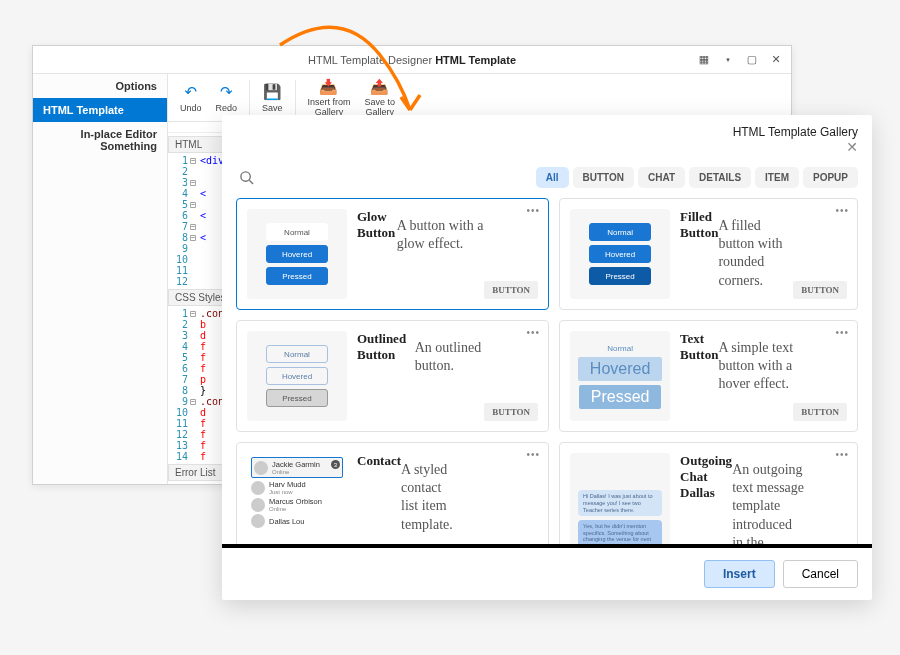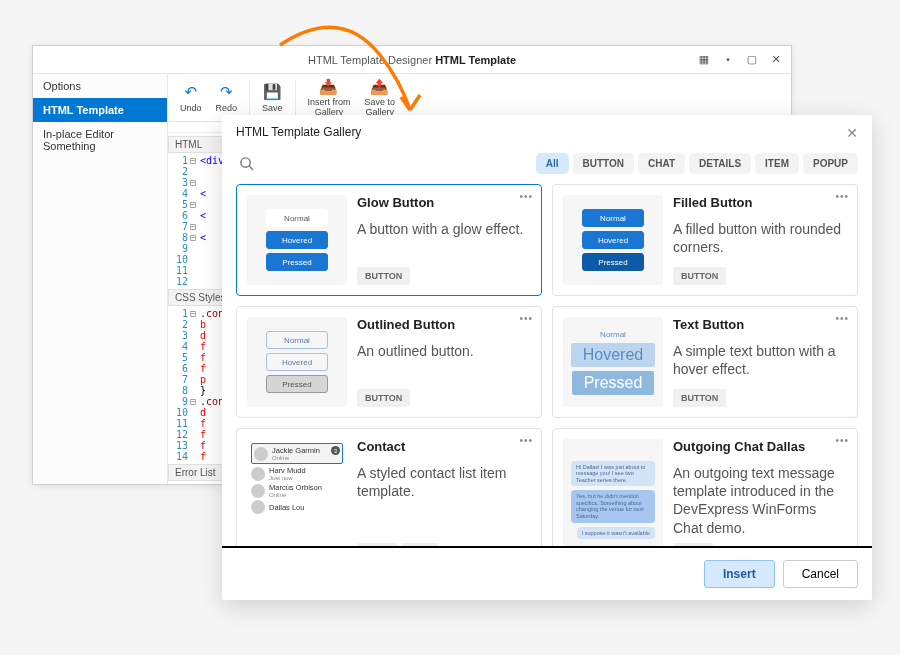--- a/index.html
+++ b/index.html
@@ -7,21 +7,21 @@
 
 .designer-window { position: absolute; left: 32px; top: 45px; width: 760px; height: 440px; background: #fff; border: 1px solid #d0d0d0; box-shadow: 0 2px 8px rgba(0,0,0,0.08); }
 .titlebar { height: 28px; border-bottom: 1px solid #e5e5e5; display: flex; align-items: center; justify-content: center; font-size: 11px; color: #555; position: relative; }
 .titlebar .title-strong { color: #222; font-weight: 600; }
 .window-buttons { position: absolute; right: 3px; top: 0; display: flex; gap: 0; align-items: center; height: 100%; }
 .window-buttons span { width: 24px; height: 20px; display: flex; align-items: center; justify-content: center; font-size: 11px; color: #555; cursor: pointer; }
 .win-grid { font-size: 13px; }
 
 .sidebar { position: absolute; left: 0; top: 28px; bottom: 0; width: 135px; border-right: 1px solid #e5e5e5; background: #fcfcfc; }
 .sidebar-item { padding: 6px 10px; font-size: 11px; color: #333; cursor: pointer; }
-.sidebar-item.bold { font-weight: 400; }
+.sidebar-item.bold { font-weight: 700; text-align: right; }
 .sidebar-item.active { background: #0078d4; color: #fff; font-weight: 600; }
 
 .main-area { position: absolute; left: 135px; top: 28px; right: 0; bottom: 0; }
 .toolbar { height: 48px; border-bottom: 1px solid #e5e5e5; display: flex; align-items: center; padding: 0 6px; }
 .tool-group { display: flex; gap: 2px; border-right: 1px solid #e8e8e8; padding-right: 6px; margin-right: 6px; align-items: center; }
 .tool-btn { display: flex; flex-direction: column; align-items: center; justify-content: center; padding: 3px 6px; font-size: 9px; color: #444; cursor: pointer; border-radius: 2px; }
 .tool-icon { font-size: 15px; margin-bottom: 2px; }
 .tool-label-wide { text-align: center; line-height: 1.1; }
 
 .editor-section { position: absolute; top: 48px; left: 0; right: 0; }
@@ -29,34 +29,34 @@
 .code-lines { font-family: Consolas, monospace; font-size: 10px; padding: 2px; background: #fff; }
 .code-line { display: flex; align-items: center; }
 .ln { width: 20px; text-align: right; color: #2b91af; padding-right: 2px; }
 .fold { width: 10px; color: #888; }
 .tag-blue { color: #0000ff; }
 .attr-red { color: #ff0000; }
 .sel-maroon { color: #800000; }
 
 
 .gallery-dialog { position: absolute; left: 222px; top: 115px; width: 650px; height: 485px; background: #fff; box-shadow: 0 6px 24px rgba(0,0,0,0.15); display: flex; flex-direction: column; border-radius: 2px; z-index: 10; }
-.dlg-header { display: flex; align-items: flex-start; justify-content: space-between; padding: 10px 14px 6px; font-size: 12px; color: #222; }
+.dlg-header { display: flex; align-items: flex-end; justify-content: space-between; padding: 10px 14px 6px; font-size: 12px; color: #222; flex-direction: column; }
 .dlg-close { font-size: 14px; color: #888; cursor: pointer; }
 .dlg-toolbar { display: flex; align-items: center; padding: 6px 14px 10px; gap: 8px; }
 .search-icon { width: 20px; height: 20px; display: flex; align-items: center; justify-content: center; color: #666; }
 .filter-tabs { margin-left: auto; display: flex; gap: 4px; }
 .filter-tab { padding: 5px 10px; font-size: 10px; font-weight: 600; color: #555; background: #f3f3f3; border-radius: 5px; cursor: pointer; }
 .filter-tab.active { background: #d6e9ff; color: #2b6cb0; }
 
 .gallery-grid { flex: 1; overflow: auto; padding: 0 14px; display: grid; grid-template-columns: 1fr 1fr; gap: 10px; }
 .card { border: 1px solid #e1e1e1; border-radius: 4px; padding: 10px 10px; display: flex; gap: 10px; position: relative; }
 .card.selected { border: 1.5px solid #0078d4; }
 .card-more { position: absolute; top: 6px; right: 8px; font-size: 10px; color: #888; letter-spacing: 1px; cursor: pointer; }
 .card-preview { width: 100px; min-height: 90px; background: #f6f6f6; display: flex; flex-direction: column; align-items: center; justify-content: center; gap: 4px; border-radius: 3px; padding: 8px 4px; }
-.card-body { flex: 1; display: flex; flex-direction: column; }
+.card-body { flex: 1; display: flex; flex-direction: row; font-family: Liberation Serif, serif; }
 .card-title { font-size: 13px; font-weight: 700; color: #222; margin-bottom: 2px; }
 .card-desc { font-size: 14px; color: #555; line-height: 1.3; margin-top: 8px; }
 .card-tags { margin-top: auto; display: flex; gap: 4px; padding-top: 6px; }
 .tag { padding: 4px 8px; font-size: 9px; font-weight: 700; background: #f0f0f0; color: #666; border-radius: 2px; }
 
 
 .pv-btn { width: 62px; height: 18px; border-radius: 3px; font-size: 8px; display: flex; align-items: center; justify-content: center; }
 .pv-plain { background: #fff; border: 1px solid #fff; color: #555; }
 .pv-blue { background: #1976d2; color: #fff; border: 1px solid #1976d2; }
 .pv-blue-dark { background: #0d5aa7; color: #fff; border: 1px solid #0d5aa7; }
@@ -68,21 +68,21 @@
 
 .contact-preview { width: 100px; background: #fff; border-radius: 3px; padding: 4px; display: flex; flex-direction: column; gap: 2px; }
 .contact-row { display: flex; align-items: center; gap: 4px; font-size: 7.5px; color: #333; position: relative; }
 .contact-row.active { background: #f4f4f4; border: 1px solid #1976d2; border-radius: 2px; padding: 2px; }
 .avatar { width: 14px; height: 14px; border-radius: 50%; background: #ccc; }
 .contact-count { position: absolute; right: 2px; top: 2px; width: 9px; height: 9px; border-radius: 50%; background: #555; color: #fff; font-size: 6px; display: flex; align-items: center; justify-content: center; }
 .contact-sub { font-size: 6px; color: #888; }
 .chat-bubble { background: #a7c7f0; color: #4a6a90; font-size: 5.5px; padding: 3px 5px; border-radius: 4px; max-width: 85px; line-height: 1.2; }
 .chat-bubble.light { background: #d4e4f7; }
 
-.dlg-footer { display: flex; justify-content: flex-end; gap: 8px; padding: 12px 14px; border-top: 2px solid #000000; }
+.dlg-footer { display: flex; justify-content: flex-end; gap: 8px; padding: 12px 14px; border-top: 4px solid #000000; }
 .dlg-btn { padding: 6px 18px; font-size: 12px; border: 1px solid #ccc; border-radius: 3px; cursor: pointer; }
 .dlg-btn.primary { background: #d6e9ff; border-color: #93c1f5; color: #1d5a9e; font-weight: 600; }
 
 
 .arrow { position: absolute; left: 260px; top: 15px; z-index: 20; pointer-events: none; }
 </style>
 </head>
 <body>
 
 <svg class="arrow" width="180" height="110" viewBox="0 0 180 110">

